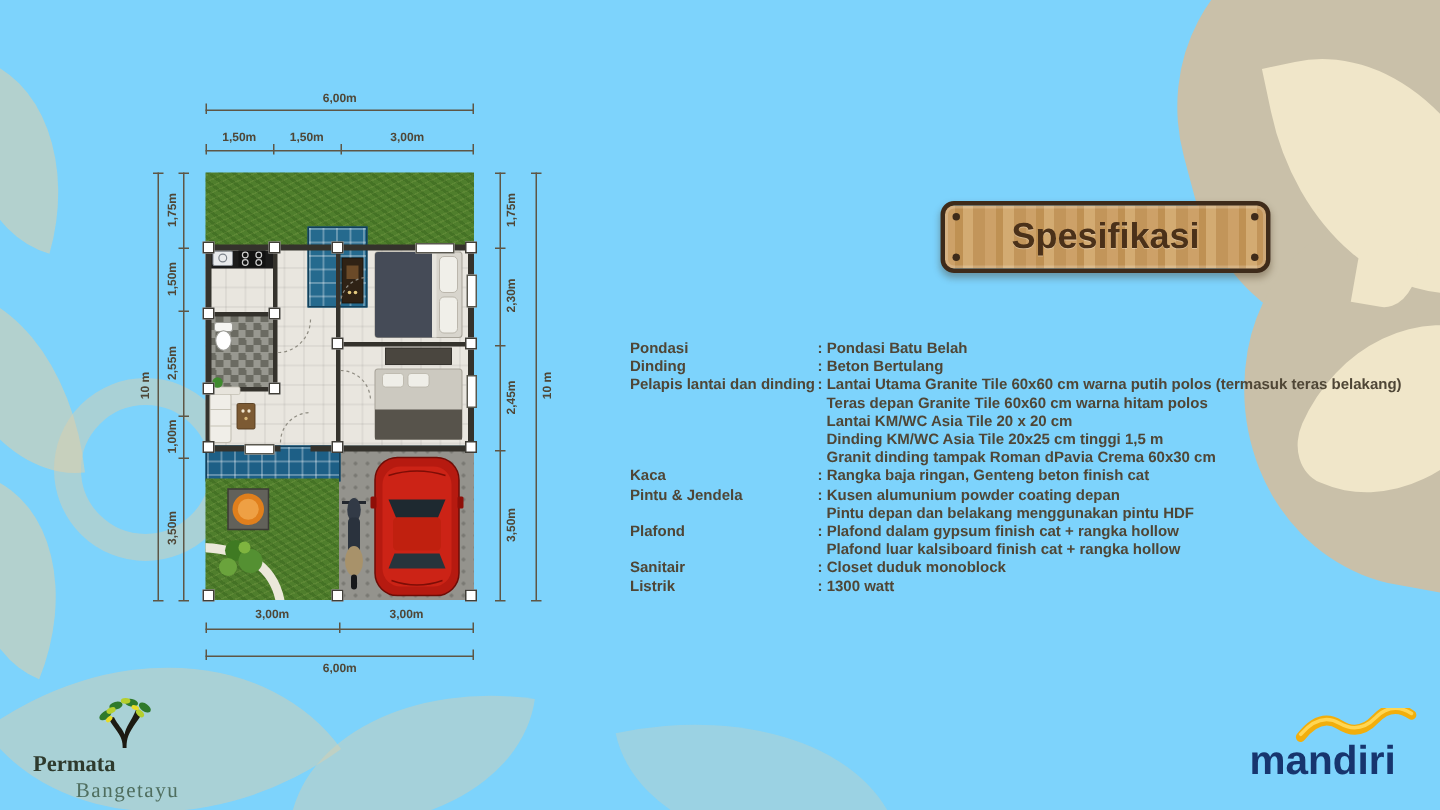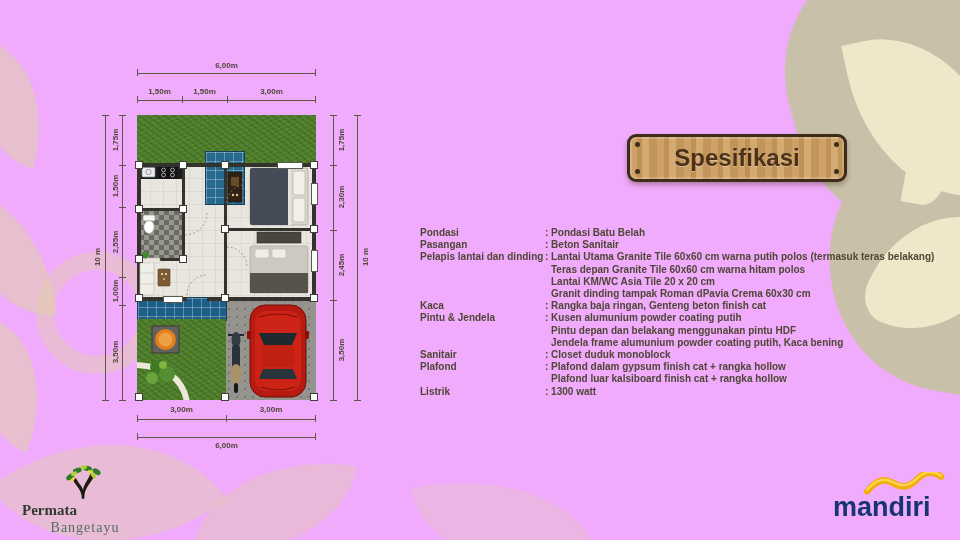--- a/index.html
+++ b/index.html
@@ -1,18 +1,18 @@
 <!DOCTYPE html>
 <html><head>
 <meta charset="utf-8">
 <style>
   html,body{margin:0;padding:0;background:#888;}
   #stage{
     position:relative;width:960px;height:540px;overflow:hidden;
-    background:#f0abfc;
+    background:#7dd3fc;
     font-family:"Liberation Sans", sans-serif;
   }
   
   .orn{position:absolute;z-index:0;}
   .patch{background:#c9c0a9;}
   .cleaf{background:#f0e6c9;}
   .dleaf{background:#e0cfa8;opacity:.55;}
   
   .dimline-h{position:absolute;height:1px;background:#5e5645;z-index:3;}
   .dimline-v{position:absolute;width:1px;background:#5e5645;z-index:3;}
@@ -304,60 +304,60 @@
   </div>
 
   <div id="specs">
     <div class="spec-row">
       <div class="spec-label">Pondasi</div>
       <div class="spec-val">
           <div class="spec-line">: Pondasi Batu Belah</div>
         </div>
     </div>
     <div class="spec-row">
-      <div class="spec-label">Pasangan</div>
-      <div class="spec-val">
-          <div class="spec-line">: Beton Sanitair</div>
+      <div class="spec-label">Dinding</div>
+      <div class="spec-val">
+          <div class="spec-line">: Beton Bertulang</div>
         </div>
     </div>
     <div class="spec-row">
       <div class="spec-label">Pelapis lantai dan dinding</div>
       <div class="spec-val">
         <div class="spec-line">: Lantai Utama Granite Tile 60x60 cm warna putih polos (termasuk teras belakang)</div>
         <div class="spec-line cont">Teras depan Granite Tile 60x60 cm warna hitam polos</div>
         <div class="spec-line cont">Lantai KM/WC Asia Tile 20 x 20 cm</div>
+        <div class="spec-line cont">Dinding KM/WC Asia Tile 20x25 cm tinggi 1,5 m</div>
         <div class="spec-line cont">Granit dinding tampak Roman dPavia Crema 60x30 cm</div>
       </div>
     </div>
     <div class="spec-row">
       <div class="spec-label">Kaca</div>
       <div class="spec-val">
           <div class="spec-line">: Rangka baja ringan, Genteng beton finish cat</div>
         </div>
     </div>
     <div class="spec-row">
       <div class="spec-label">Pintu &amp; Jendela</div>
       <div class="spec-val">
-        <div class="spec-line">: Kusen alumunium powder coating putih</div>
+        <div class="spec-line">: Kusen alumunium powder coating depan</div>
         <div class="spec-line cont">Pintu depan dan belakang menggunakan pintu HDF</div>
-        <div class="spec-line cont">Jendela frame alumunium powder coating putih, Kaca bening</div>
       </div>
-    </div>
-    <div class="spec-row">
-      <div class="spec-label">Sanitair</div>
-      <div class="spec-val">
-          <div class="spec-line">: Closet duduk monoblock</div>
-        </div>
     </div>
     <div class="spec-row">
       <div class="spec-label">Plafond</div>
       <div class="spec-val">
         <div class="spec-line">: Plafond dalam gypsum finish cat + rangka hollow</div>
         <div class="spec-line cont">Plafond luar kalsiboard finish cat + rangka hollow</div>
       </div>
+    </div>
+    <div class="spec-row">
+      <div class="spec-label">Sanitair</div>
+      <div class="spec-val">
+          <div class="spec-line">: Closet duduk monoblock</div>
+        </div>
     </div>
     <div class="spec-row">
       <div class="spec-label">Listrik</div>
       <div class="spec-val">
           <div class="spec-line">: 1300 watt</div>
         </div>
     </div>
   </div>
 
   <div id="permata">

